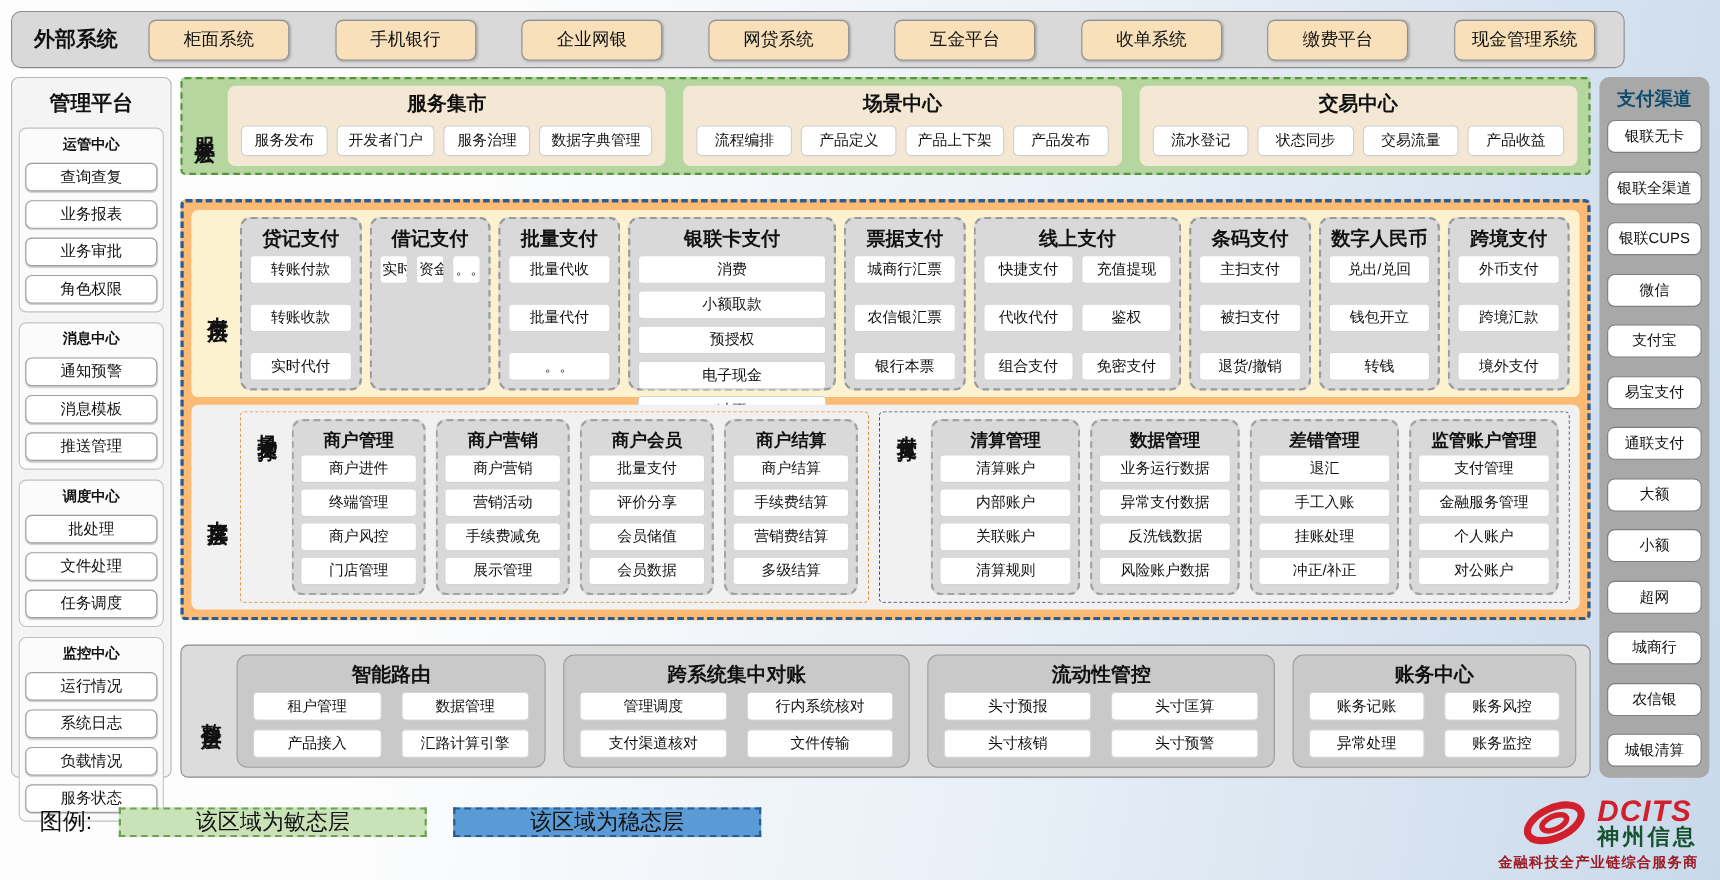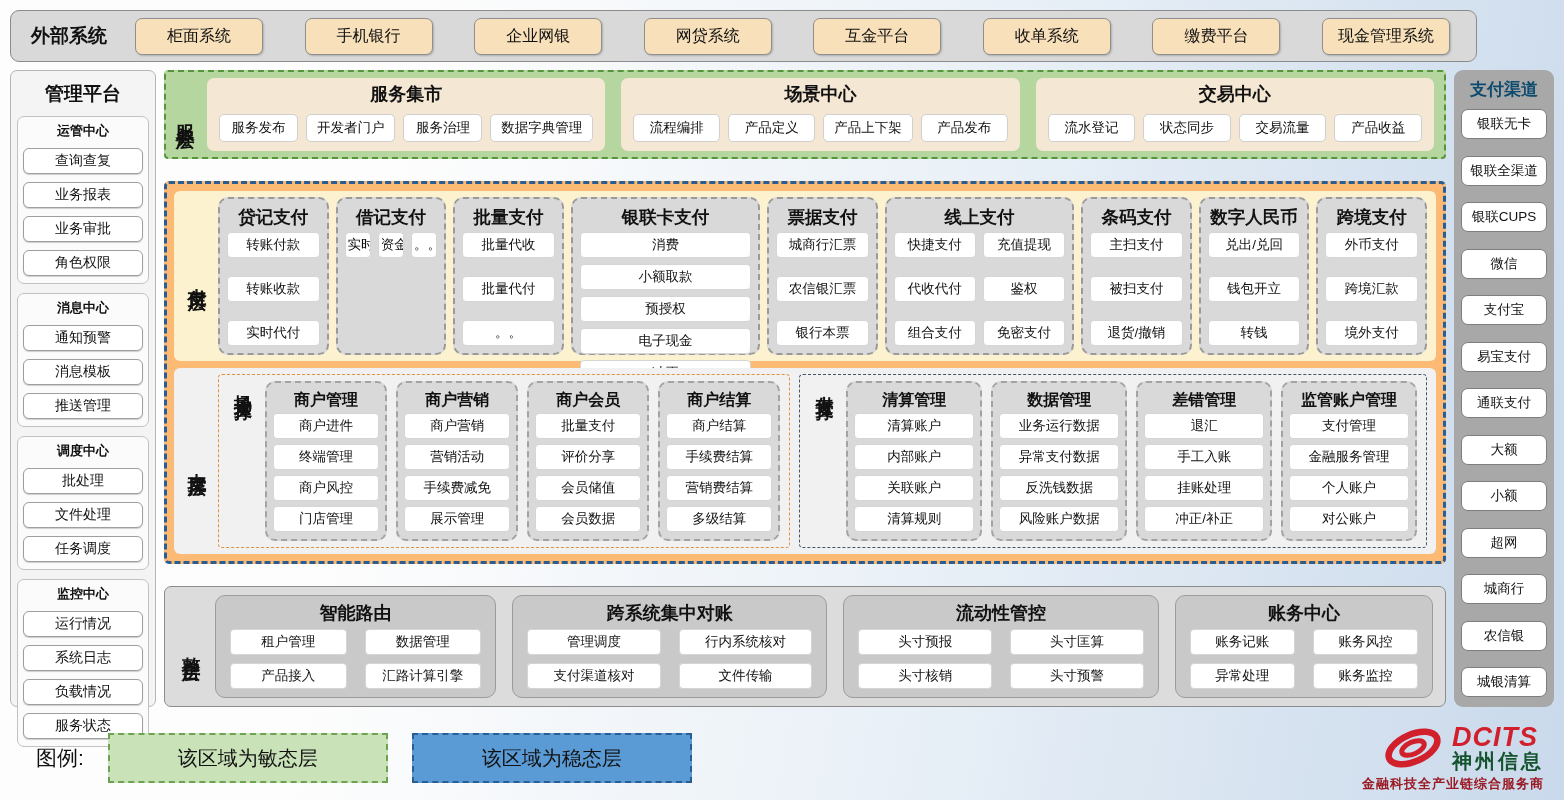--- a/index.html
+++ b/index.html
@@ -126,21 +126,21 @@
   .right-title { color:#0c4a6e; font-weight:bold; font-size:17px; text-align:center; }
   .btn.channel {
     background:#fff; border:1px solid #7d7d7d; border-radius:7px;
     font-size:13.5px; padding:5px 0;
   }
 
   
   .footer { display:flex; justify-content:space-between; align-items:flex-start; margin-top:16px; padding:0 4px; }
   .legend { display:flex; align-items:center; gap:24px; margin-left:22px; margin-top:10px; }
   .legend-label { font-size:21px; }
-  .legend-box { width:280px; height:50px; display:flex; align-items:center; justify-content:center; font-size:20px; }
+  .legend-box { width:280px; height:27px; display:flex; align-items:center; justify-content:center; font-size:20px; }
   .legend-agile  { background:#c9e2b8; border:2px dashed #6fa152; }
   .legend-stable { background:#5b9bd5; border:2.5px dashed #2a5d92; }
   .logo { display:flex; flex-direction:column; align-items:flex-end; margin-right:6px; }
   .logo-top { display:flex; align-items:center; gap:8px; }
   .logo-text { display:flex; flex-direction:column; align-items:flex-start; line-height:1.05; }
   .logo-brand { color:#d21f2c; font-weight:bold; font-style:italic; font-size:27px; letter-spacing:1px; }
   .logo-name { color:#14532d; font-weight:bold; font-size:20px; letter-spacing:3px; }
   .logo-tagline { color:#9b1b24; font-weight:bold; font-size:13px; margin-top:3px; letter-spacing:1px; }
 </style>
 </head>

